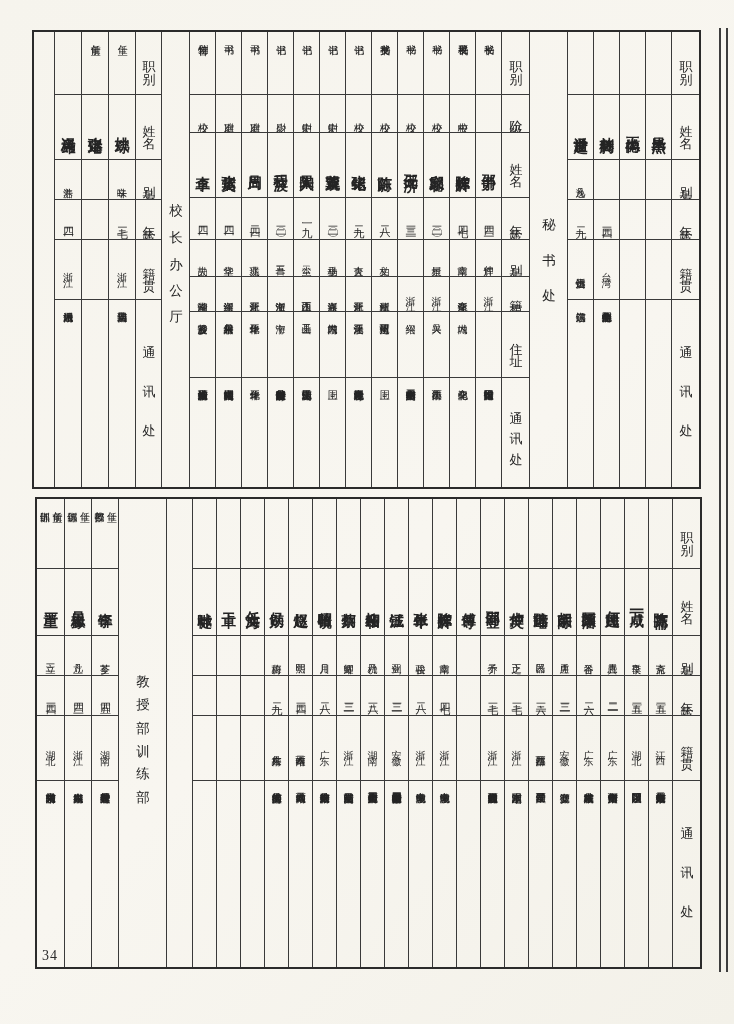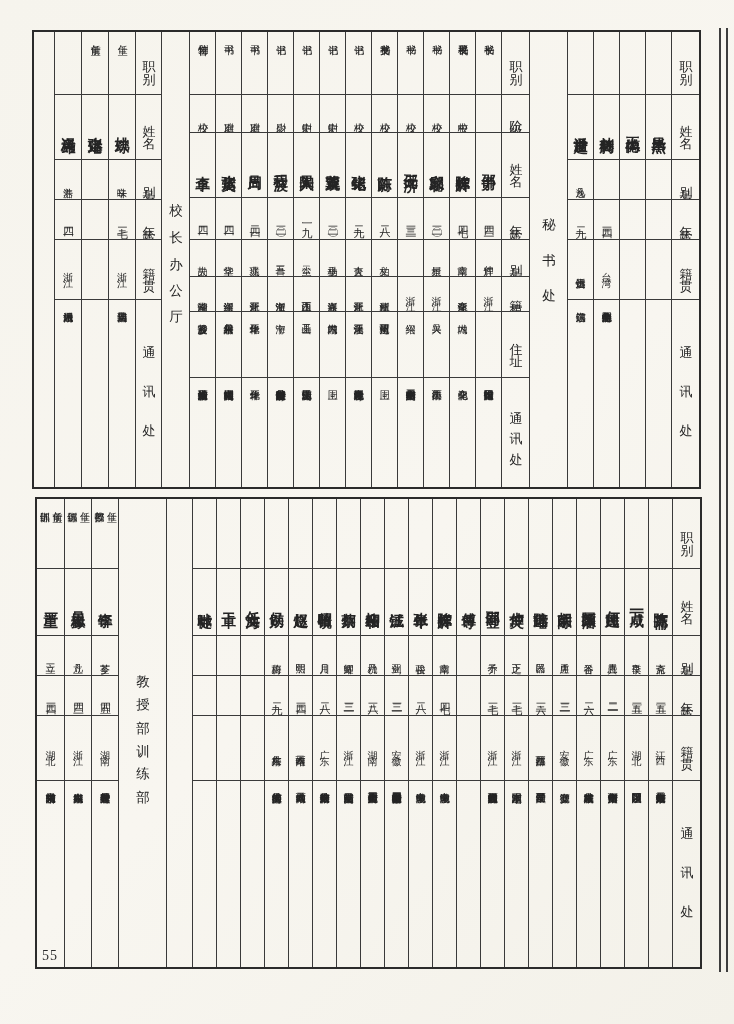--- a/index.html
+++ b/index.html
@@ -981,14 +981,14 @@
         <div class="cell place" style="height: 65px;">
           <span style="letter-spacing: 0.6em;">湖北</span>
         </div>
         <div class="cell addr" style="height: 186px;">
           <span>南京门帘桥东天书院转</span>
         </div>
       </div>
     </div>
   <div class="vline" style="left:719px;"></div>
   <div class="vline" style="left:726px;"></div>
-  <div class="pageno">55</div>
+  <div class="pageno">34</div>
 </div>
 
 </body></html>

